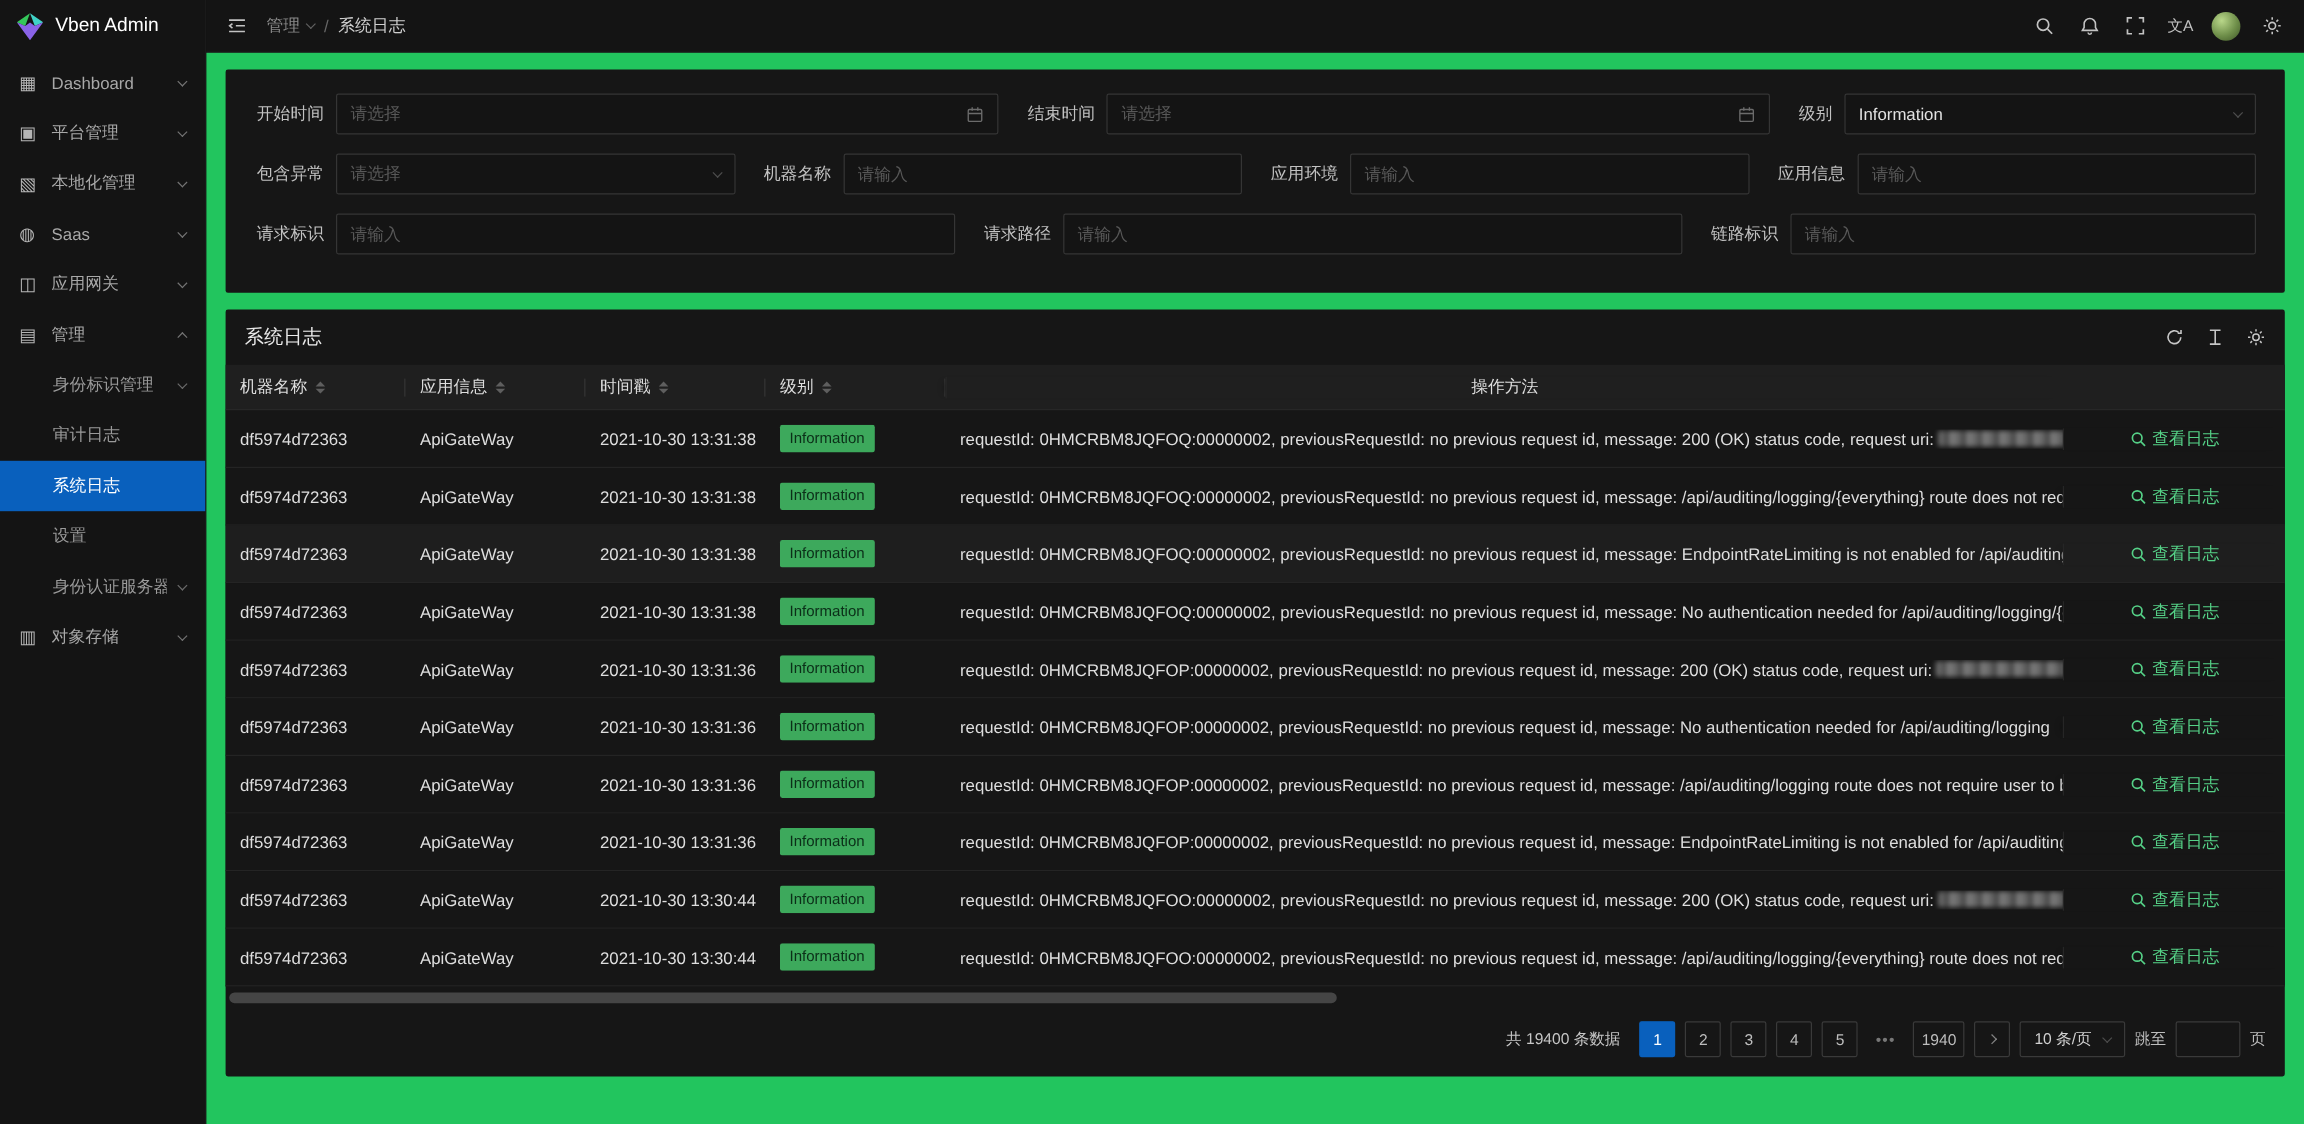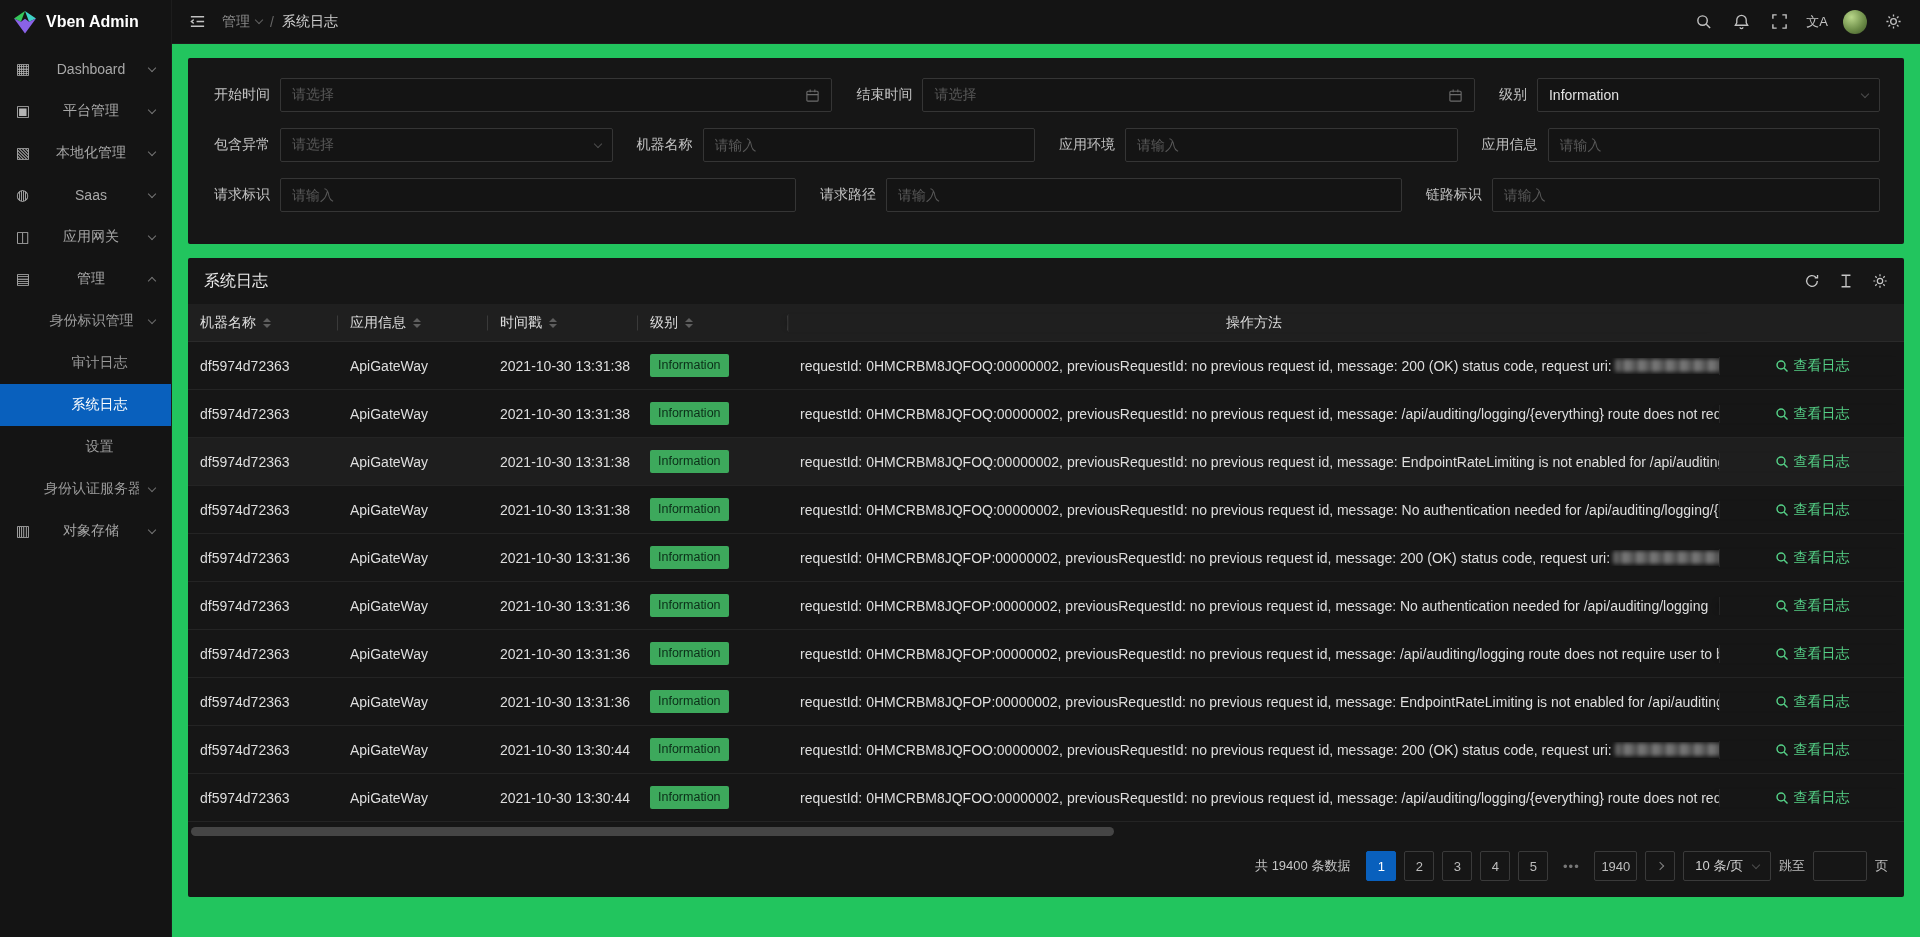--- a/index.html
+++ b/index.html
@@ -8,25 +8,25 @@
   }
   *{margin:0;padding:0;box-sizing:border-box;}
   html,body{width:1920px;height:937px;overflow:hidden;}
   body{font-family:"Liberation Sans","DejaVu Sans",sans-serif;font-size:14px;background:#0a0a0a;color:rgba(255,255,255,.85);}
   button,input{font-family:inherit;font-size:inherit;}
   .app{display:flex;width:1920px;height:937px;}
 
   
   .sidebar{width:172px;background:#141414;border-right:1px solid #1d1d1d;flex-shrink:0;display:flex;flex-direction:column;}
   .logo{height:44px;display:flex;align-items:center;gap:8px;padding:0 12px;cursor:pointer;}
-  .logo-text{font-weight:700;font-size:16px;color:#fff;white-space:nowrap;}
+  .logo-text{font-weight:400;font-size:16px;color:#fff;white-space:nowrap;}
   .menu{padding-top:4px;}
   .menu-item{height:42px;display:flex;align-items:center;gap:10px;padding:0 16px;color:#a8a8a8;cursor:pointer;white-space:nowrap;}
   .menu-item .glyph{font-family:"DejaVu Sans",sans-serif;font-size:15px;width:17px;color:#b5b5b5;}
-  .menu-item .label{flex:1;overflow:hidden;text-align:center;}
+  .menu-item .label{flex:1;overflow:hidden;}
   .menu-item.child{padding-left:44px;color:#9a9a9a;}
   .menu-item.active{background:var(--accent);color:#fff;}
   .chev{width:7px;height:7px;border-right:1.5px solid currentColor;border-bottom:1.5px solid currentColor;transform:rotate(45deg);opacity:.65;flex-shrink:0;margin-top:-3px;}
   .chev.up{transform:rotate(-135deg);margin-top:3px;}
   .chev.right{transform:rotate(-45deg);margin-top:0;}
   .chev.small{width:6px;height:6px;}
 
   
   .main-col{flex:1;display:flex;flex-direction:column;min-width:0;}
   .header{height:44px;background:#141414;border-bottom:1px solid #1d1d1d;display:flex;align-items:center;padding:0 8px 0 6px;}

